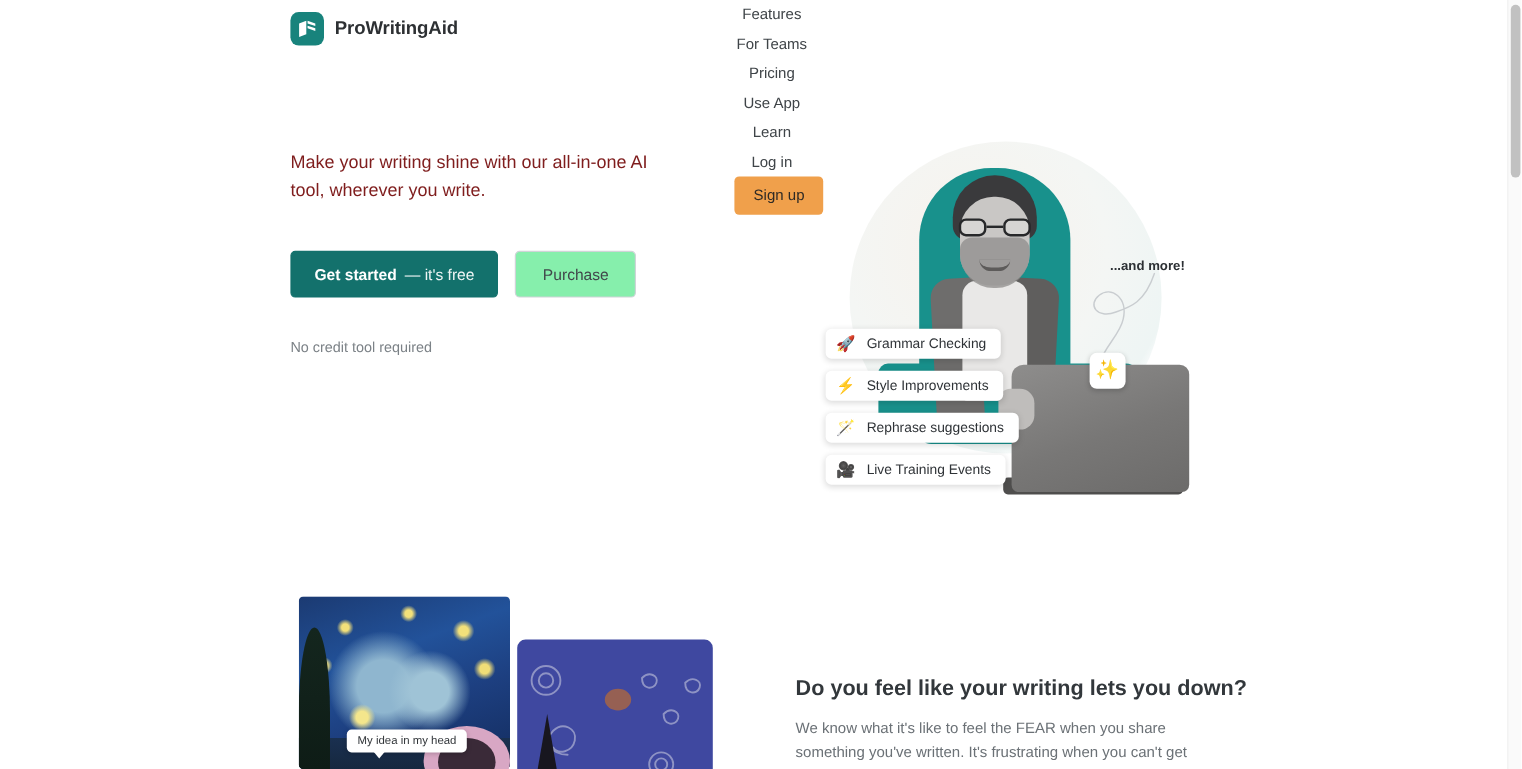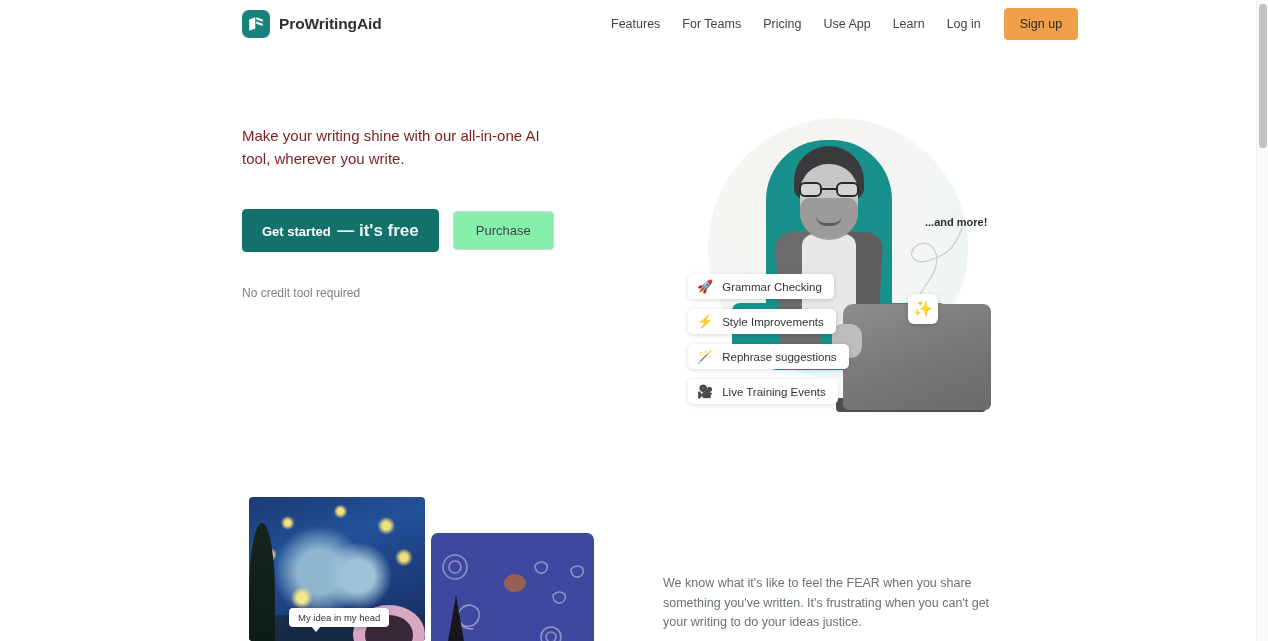--- a/index.html
+++ b/index.html
@@ -62,20 +62,21 @@
   }
 
   .main-nav {
     position: absolute;
     left: 600px;
     top: 0;
     height: 48px;
     display: flex;
     align-items: center;
     gap: 0px;
+    flex-direction: column;
   }
   .nav-link {
     font-size: 12.5px;
     color: #3f4448;
     text-decoration: none;
     padding: 6px 11px;
     white-space: nowrap;
     line-height: 1;
   }
 
@@ -138,22 +139,22 @@
     color: #ffffff;
     font-size: 13px;
     font-weight: bold;
     padding: 12px 19px;
     cursor: pointer;
     white-space: nowrap;
     font-family: "Liberation Sans", sans-serif;
     line-height: 1;
   }
   .btn-primary .free-note {
-    font-weight: bold;
-    font-size: 17px;
+    font-weight: normal;
+    font-size: 13px;
     opacity: 0.93;
     margin-left: 3px;
     text-align: center;
   }
 
   .btn-secondary {
     background: #86efac;
     border: 1px solid #cfd4d7;
     border-radius: 4px;
     color: #41474b;
@@ -656,20 +657,21 @@
             <path d="M140 36 c6 -6 14 -2 12 4 c-2 6 -12 6 -12 -4"></path>
             <path d="M122 62 c6 -6 14 -2 12 4 c-2 6 -12 6 -12 -4"></path>
           </g>
           <ellipse cx="84" cy="50" rx="11" ry="9" fill="#b4683a" opacity="0.75"></ellipse>
         </svg>
         <div class="crude-cypress"></div>
       </div>
     </div>
 
     <div class="section-copy">
+      <h2 class="section-title">Do you feel like your writing lets you down?</h2>
       <p class="section-body">We know what it's like to feel the FEAR when you share something you've written. It's frustrating when you can't get your writing to do your ideas justice.</p>
     </div>
   </section>
 
   <div class="scrollbar-track">
     <div class="scrollbar-thumb"></div>
   </div>
 
 </div>
 

